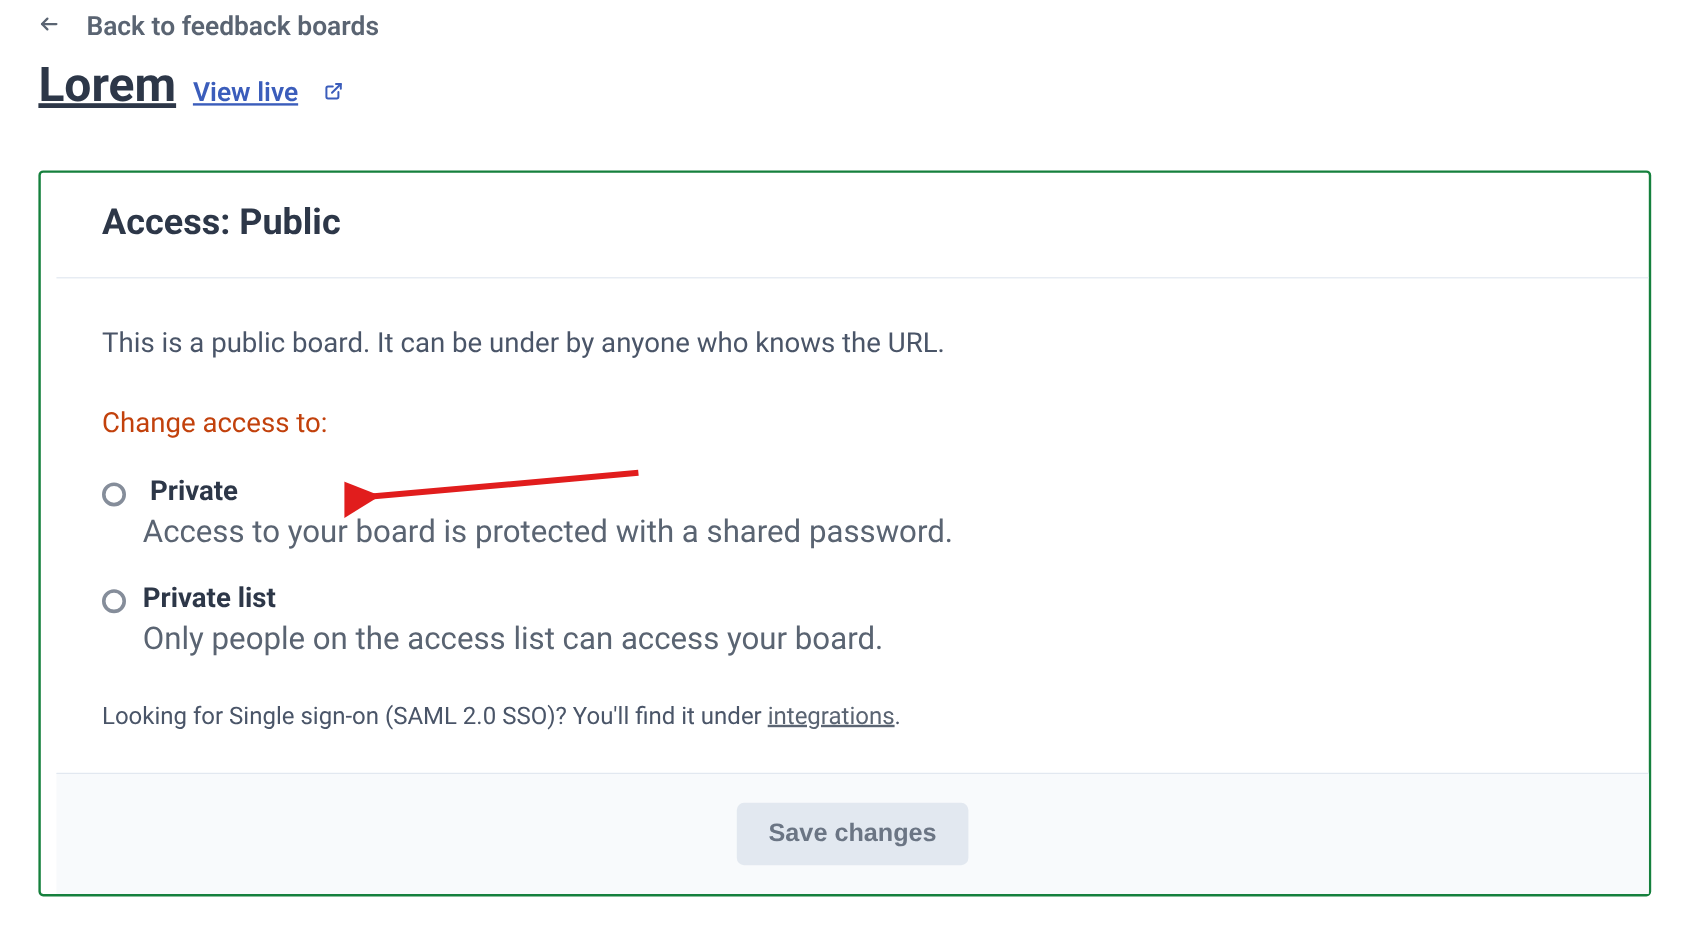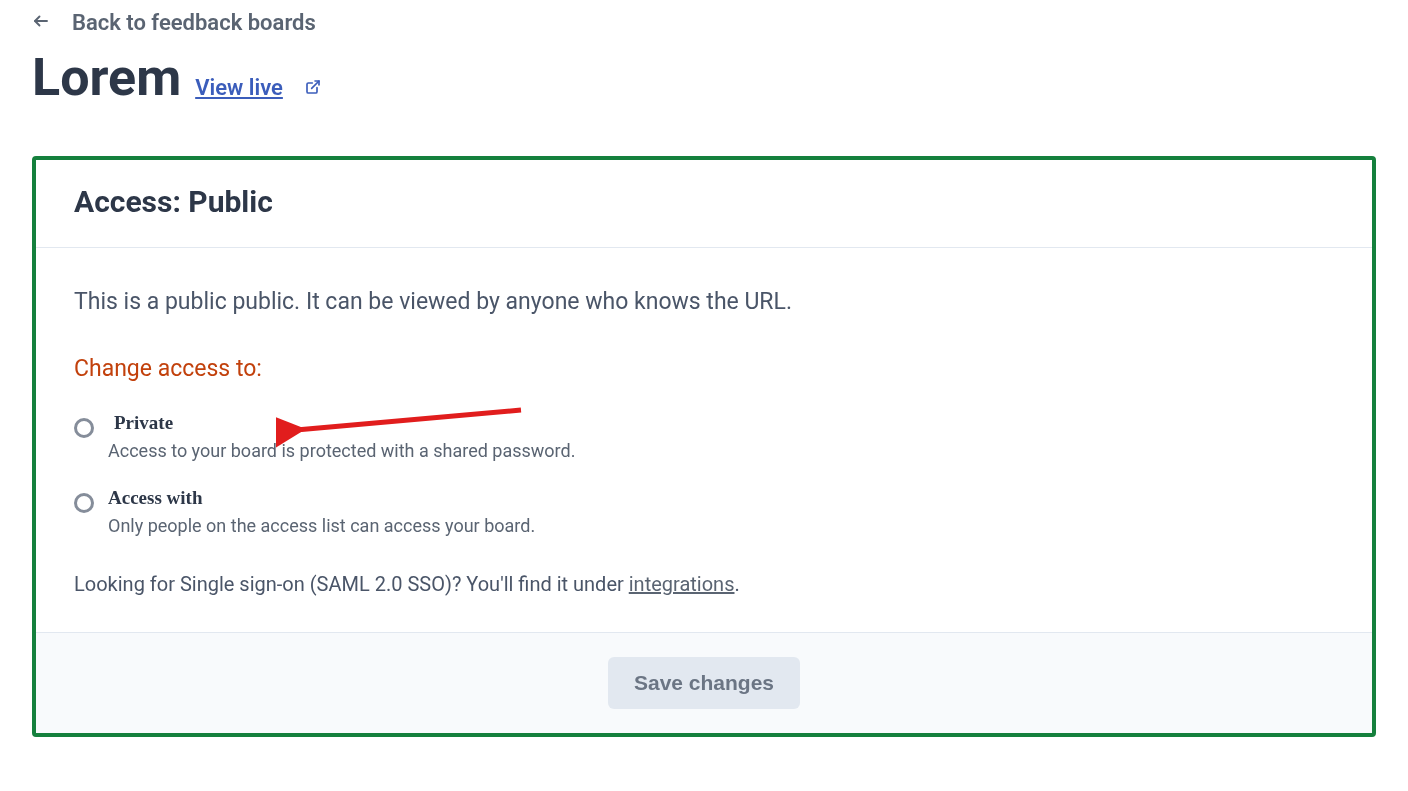--- a/index.html
+++ b/index.html
@@ -34,43 +34,45 @@
       height: 18px;
       stroke: #5a6472;
     }
     .title-row {
       display: flex;
       align-items: baseline;
       gap: 14px;
       margin-bottom: 48px;
     }
     .board-title {
-      font-size: 52px;
+      font-size: 40px;
       font-weight: 700;
       color: #2d3748;
+      text-decoration: underline;
     }
     .view-live {
       display: inline-flex;
       align-items: center;
       gap: 22px;
       font-size: 22px;
       font-weight: 600;
       color: #3b5dbb;
       text-decoration: underline;
       cursor: pointer;
     }
     .view-live svg {
       width: 16px;
       height: 16px;
       stroke: #3b5dbb;
     }
     .card {
-      border: 4px solid #15803d;
+      border: 2px solid #15803d;
       border-radius: 4px;
       margin: 0 0 0 0;
+      padding-left: 13px;
     }
     .card-header {
       padding: 24px 38px 28px 38px;
       border-bottom: 1px solid #e2e8f0;
     }
     .card-header h2 {
       font-size: 30px;
       font-weight: 700;
       color: #2d3748;
     }
@@ -101,28 +103,27 @@
       border-radius: 50%;
       flex-shrink: 0;
       margin-top: 6px;
       cursor: pointer;
       background: #fff;
     }
     .radio-content {
       flex: 1;
     }
     .radio-title {
-      font-size: 19px;
+      font-size: 23px;
       font-weight: 700;
       color: #2d3748;
       margin-bottom: 6px;
-      font-family: Liberation Serif, serif;
     }
     .radio-desc {
-      font-size: 18px;
+      font-size: 26px;
       color: #5a6472;
       margin-left: 0px;
     }
     .radio-option.private .radio-title {
       margin-left: 6px;
     }
     .sso-text {
       font-size: 20px;
       color: #4a5568;
       margin-top: 36px;
@@ -183,21 +184,21 @@
         </svg>
       </span>
     </a>
   </div>
 
   <div class="card">
     <div class="card-header">
       <h2>Access: Public</h2>
     </div>
     <div class="card-body">
-      <p class="desc-text">This is a public public. It can be viewed by anyone who knows the URL.</p>
+      <p class="desc-text">This is a public board. It can be under by anyone who knows the URL.</p>
       <p class="change-label">Change access to:</p>
 
       <div class="radio-option private">
         <div class="radio-circle"></div>
         <div class="radio-content">
           <div class="radio-title">Private</div>
           <div class="radio-desc">Access to your board is protected with a shared password.</div>
         </div>
 
         <svg class="arrow-annotation" width="250" height="46" viewBox="0 0 250 46">
@@ -206,21 +207,21 @@
               <path d="M10,0 L0,5 L10,10 Z" fill="#E11D1D"></path>
             </marker>
           </defs>
           <line x1="245" y1="8" x2="20" y2="28" stroke="#E11D1D" stroke-width="5" marker-end="url(#ahead)"></line>
         </svg>
       </div>
 
       <div class="radio-option">
         <div class="radio-circle"></div>
         <div class="radio-content">
-          <div class="radio-title">Access with</div>
+          <div class="radio-title">Private list</div>
           <div class="radio-desc">Only people on the access list can access your board.</div>
         </div>
       </div>
 
       <p class="sso-text">
         <span>Looking for Single sign-on (SAML 2.0 SSO)? You'll find it under </span><a>integrations</a><span>.</span>
       </p>
     </div>
     <div class="card-footer">
       <button class="save-btn">Save changes</button>

